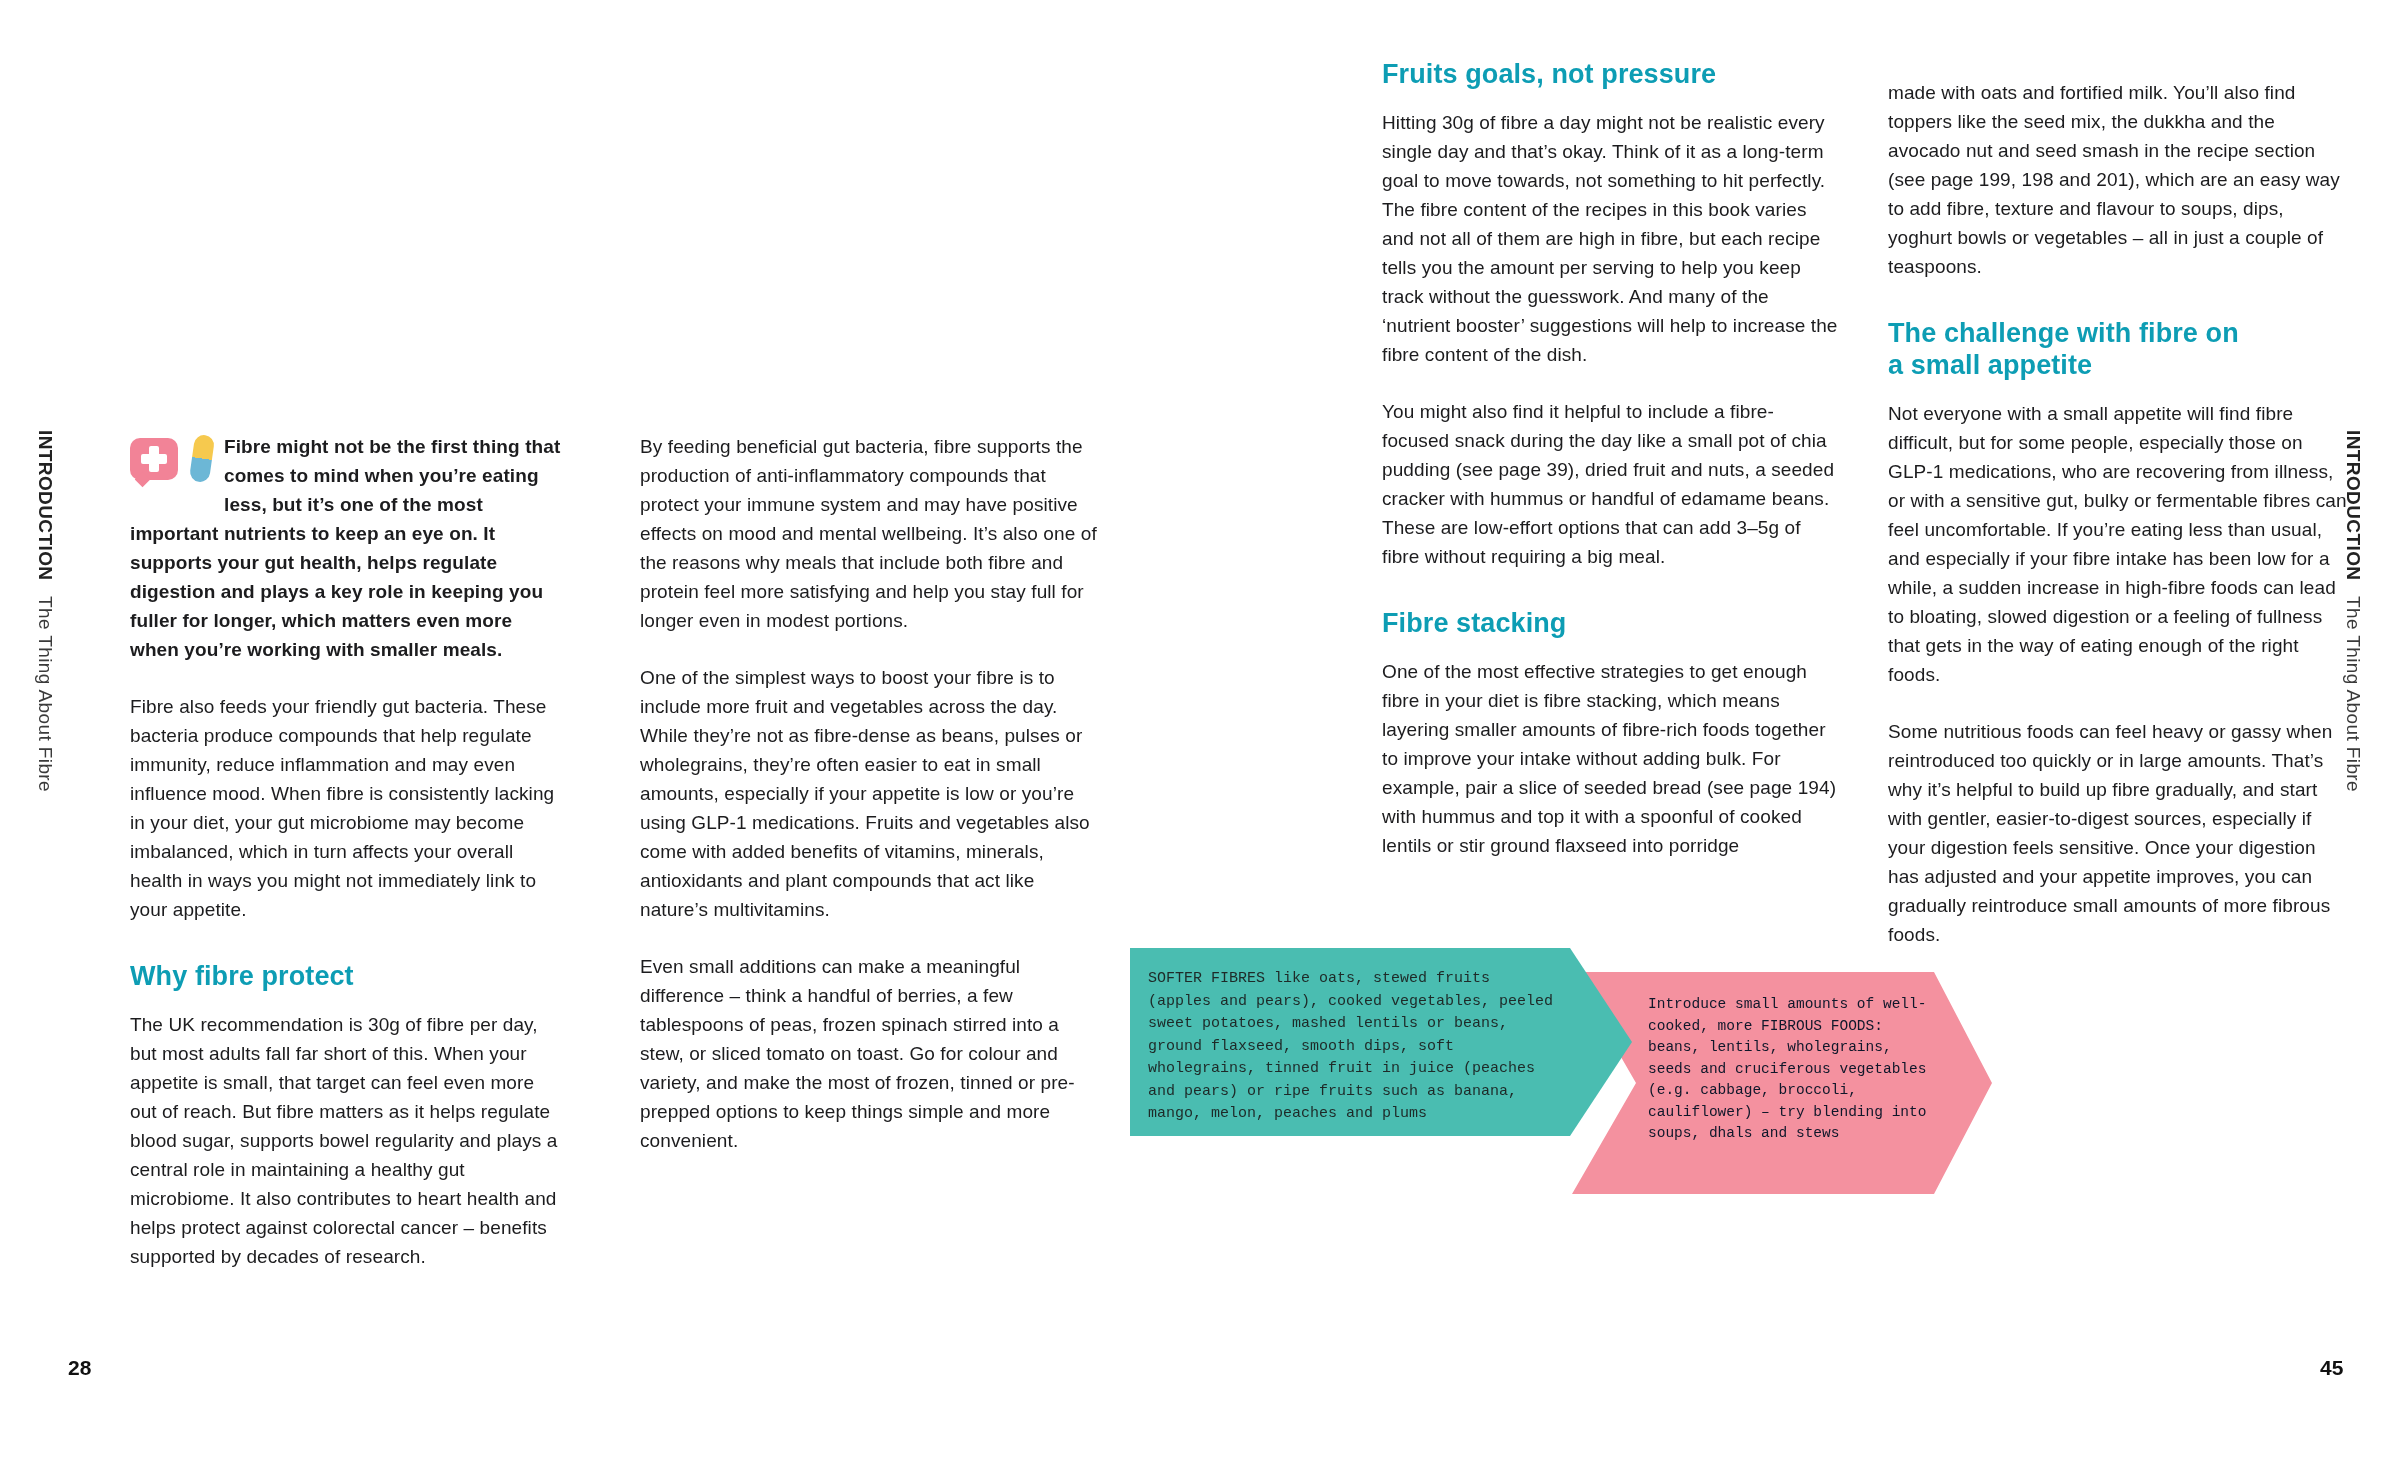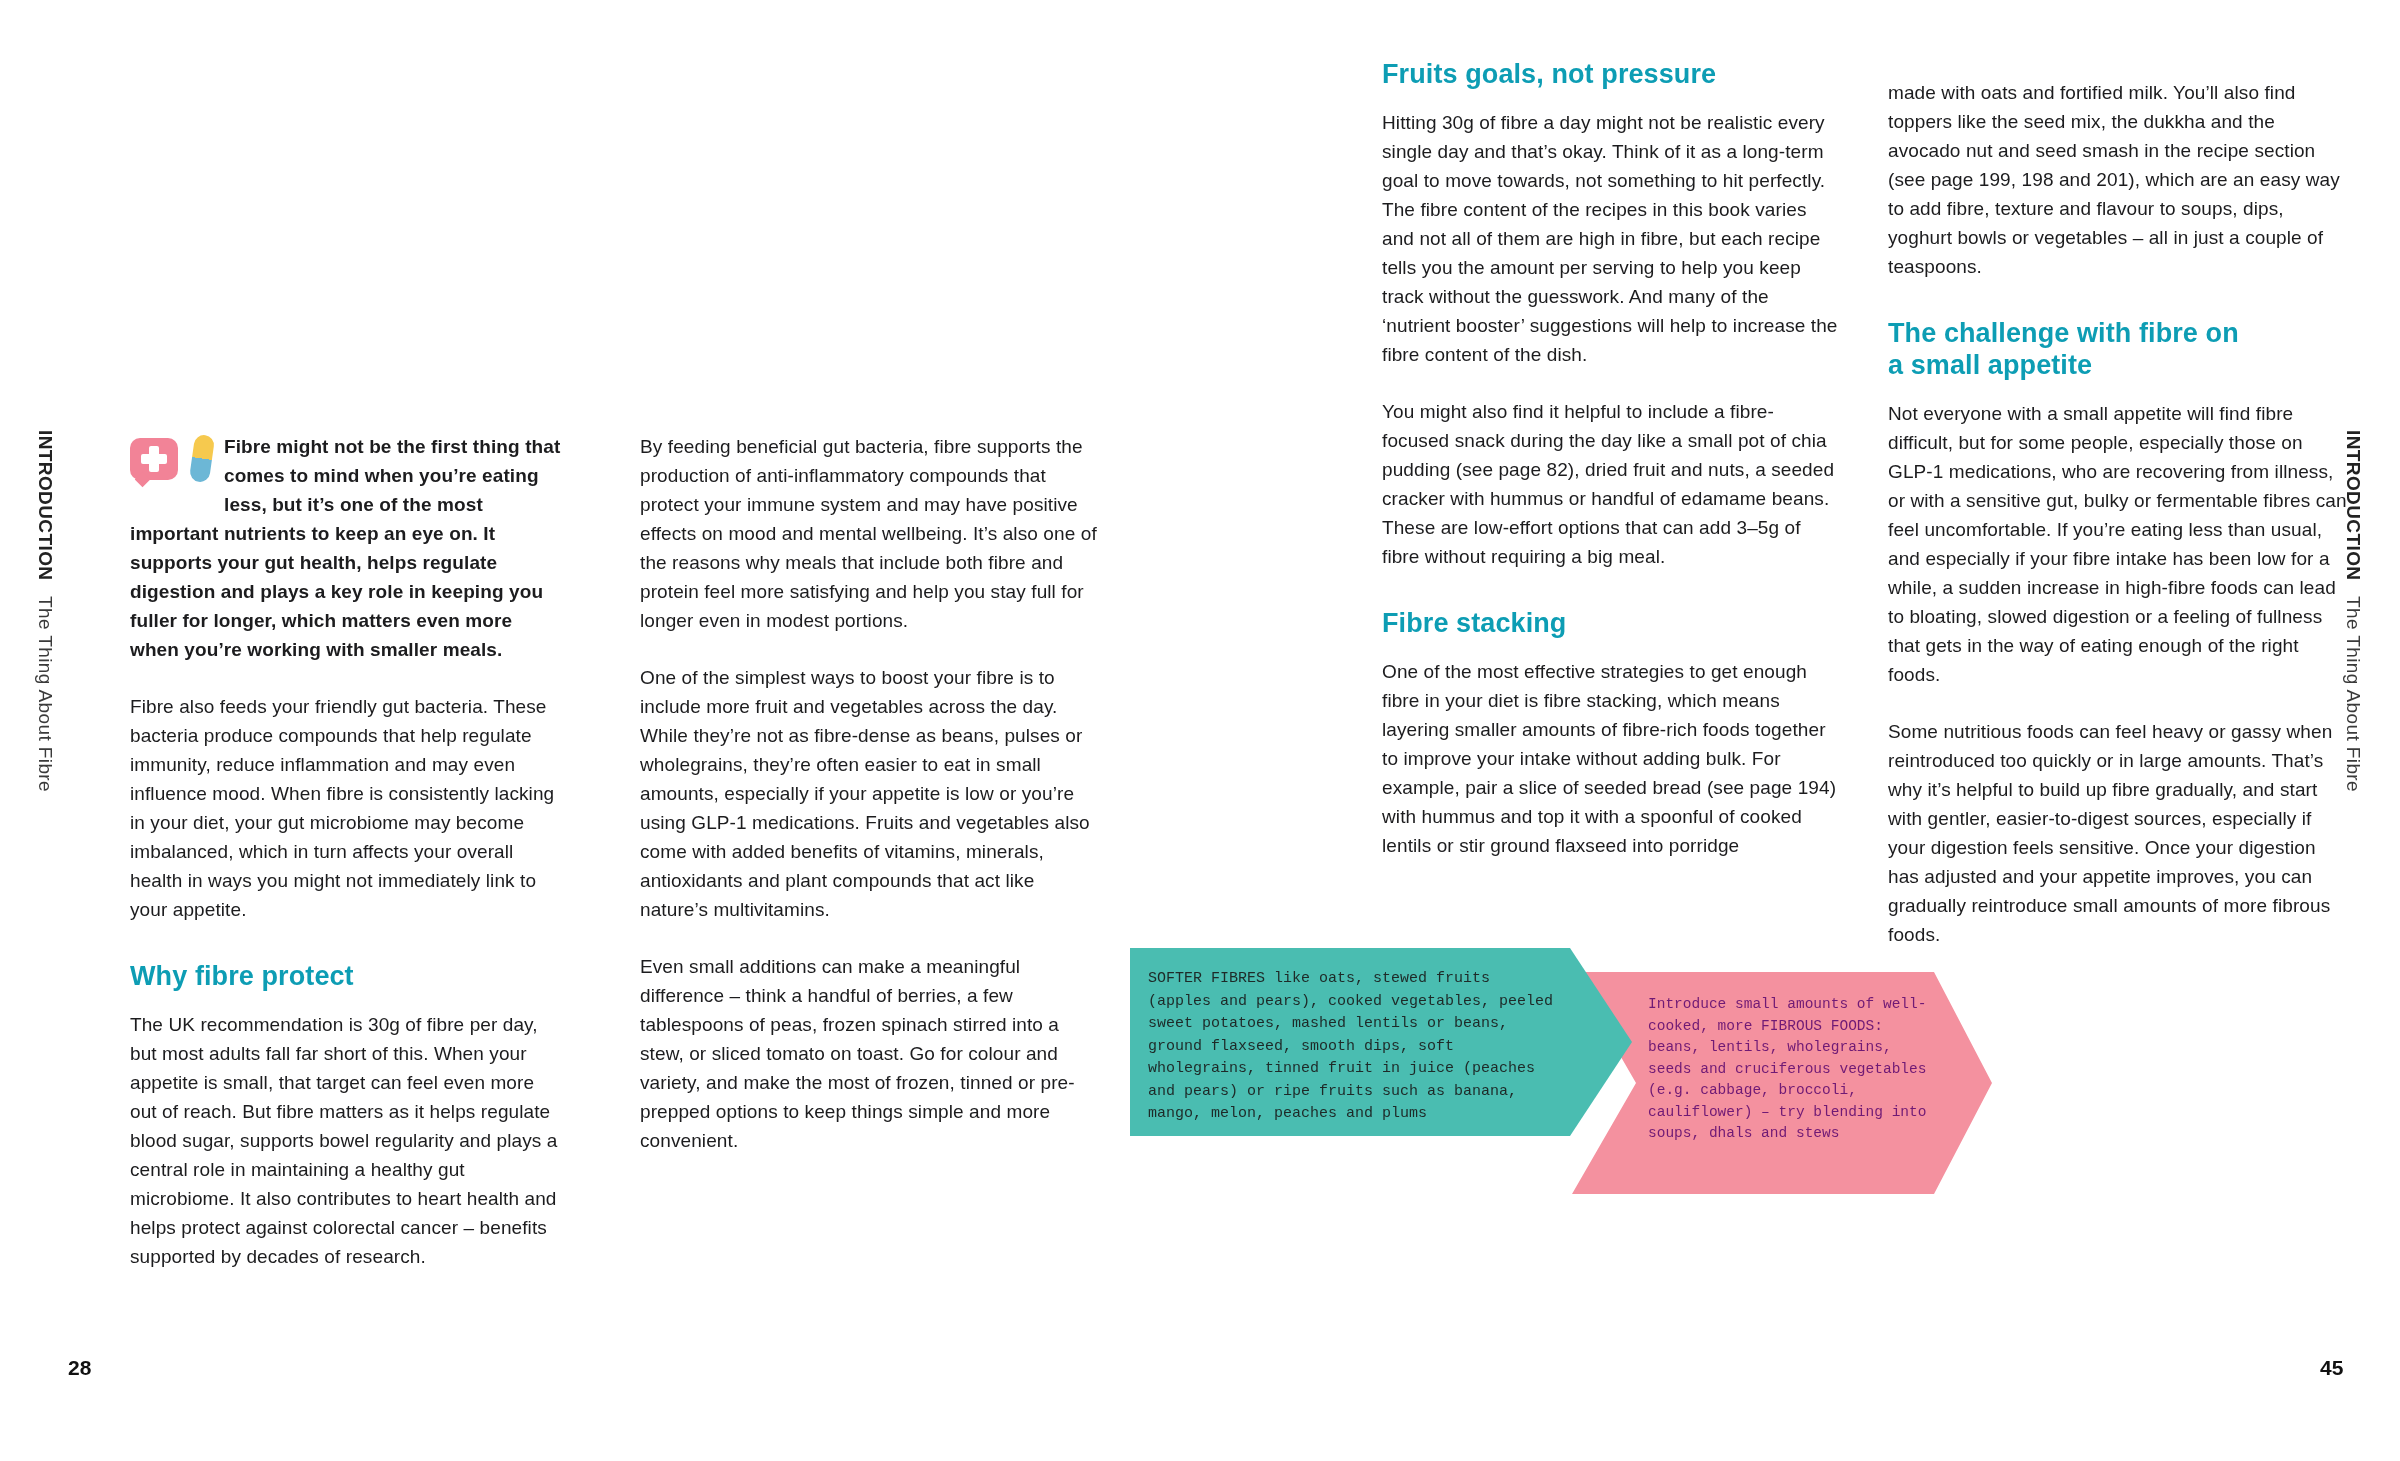--- a/index.html
+++ b/index.html
@@ -124,21 +124,21 @@
     z-index: 2;
   }
   .callout-fibrous {
     left: 1572px; top: 972px;
     width: 420px; height: 222px;
     background: var(--pink-arrow, #f4919f);
     clip-path: polygon(0 0, calc(100% - 58px) 0, 100% 50%, calc(100% - 58px) 100%, 0 100%, 64px 50%);
     padding: 22px 60px 14px 76px;
     font-size: 14.5px; line-height: 21.5px;
     z-index: 1;
-    color: #701a75;
+    color: #0f172a;
   }
 
   
   .pagenum {
     position: absolute;
     font-weight: bold;
     font-size: 21px;
     color: #111;
   }
   .pagenum-left  { left: 68px;   top: 1356px; }
@@ -174,21 +174,21 @@
     <p>By feeding beneficial gut bacteria, fibre supports the production of anti-inflammatory compounds that protect your immune system and may have positive effects on mood and mental wellbeing. It’s also one of the reasons why meals that include both fibre and protein feel more satisfying and help you stay full for longer even in modest portions.</p>
     <p>One of the simplest ways to boost your fibre is to include more fruit and vegetables across the day. While they’re not as fibre-dense as beans, pulses or wholegrains, they’re often easier to eat in small amounts, especially if your appetite is low or you’re using GLP-1 medications. Fruits and vegetables also come with added benefits of vitamins, minerals, antioxidants and plant compounds that act like nature’s multivitamins.</p>
     <p>Even small additions can make a meaningful difference – think a handful of berries, a few tablespoons of peas, frozen spinach stirred into a stew, or sliced tomato on toast. Go for colour and variety, and make the most of frozen, tinned or pre-prepped options to keep things simple and more convenient.</p>
   </div>
 
   <div class="pagenum pagenum-left">28</div>
 
   <div class="col col-r1">
     <h2 class="subhead mt0">Fruits goals, not pressure</h2>
     <p>Hitting 30g of fibre a day might not be realistic every single day and that’s okay. Think of it as a long-term goal to move towards, not something to hit perfectly. The fibre content of the recipes in this book varies and not all of them are high in fibre, but each recipe tells you the amount per serving to help you keep track without the guesswork. And many of the ‘nutrient booster’ suggestions will help to increase the fibre content of the dish.</p>
-    <p>You might also find it helpful to include a fibre-focused snack during the day like a small pot of chia pudding (see page 82), dried fruit and nuts, a seeded cracker with hummus or handful of edamame beans. These are low-effort options that can add 3–5g of fibre without requiring a big meal.</p>
+    <p>You might also find it helpful to include a fibre-focused snack during the day like a small pot of chia pudding (see page 39), dried fruit and nuts, a seeded cracker with hummus or handful of edamame beans. These are low-effort options that can add 3–5g of fibre without requiring a big meal.</p>
     <h2 class="subhead">Fibre stacking</h2>
     <p>One of the most effective strategies to get enough fibre in your diet is fibre stacking, which means layering smaller amounts of fibre-rich foods together to improve your intake without adding bulk. For example, pair a slice of seeded bread (see page 194) with hummus and top it with a spoonful of cooked lentils or stir ground flaxseed into porridge</p>
   </div>
 
   <div class="col col-r2">
     <p>made with oats and fortified milk. You’ll also find toppers like the seed mix, the dukkha and the avocado nut and seed smash in the recipe section (see page 199, 198 and 201), which are an easy way to add fibre, texture and flavour to soups, dips, yoghurt bowls or vegetables – all in just a couple of teaspoons.</p>
     <h2 class="subhead narrow">The challenge with fibre on a small appetite</h2>
     <p>Not everyone with a small appetite will find fibre difficult, but for some people, especially those on GLP-1 medications, who are recovering from illness, or with a sensitive gut, bulky or fermentable fibres can feel uncomfortable. If you’re eating less than usual, and especially if your fibre intake has been low for a while, a sudden increase in high-fibre foods can lead to bloating, slowed digestion or a feeling of fullness that gets in the way of eating enough of the right foods.</p>
     <p>Some nutritious foods can feel heavy or gassy when reintroduced too quickly or in large amounts. That’s why it’s helpful to build up fibre gradually, and start with gentler, easier-to-digest sources, especially if your digestion feels sensitive. Once your digestion has adjusted and your appetite improves, you can gradually reintroduce small amounts of more fibrous foods.</p>
   </div>

